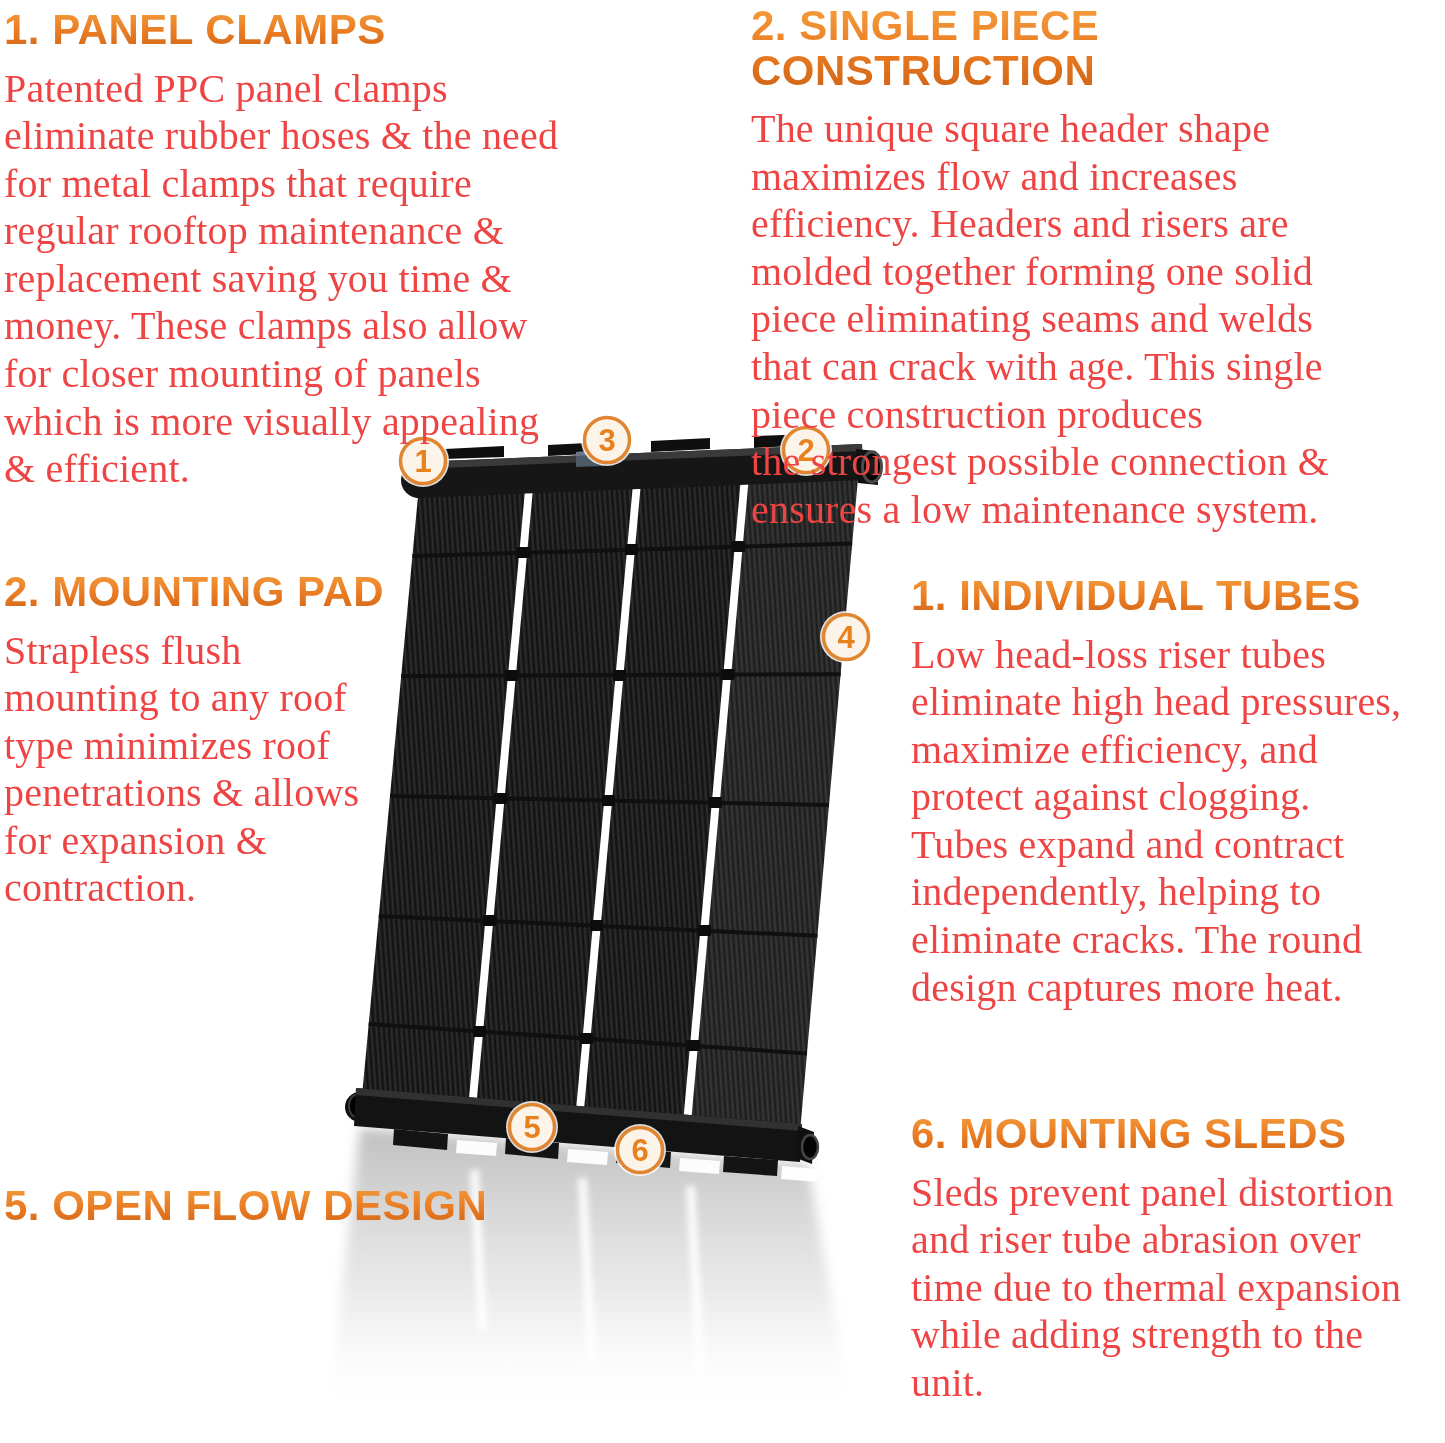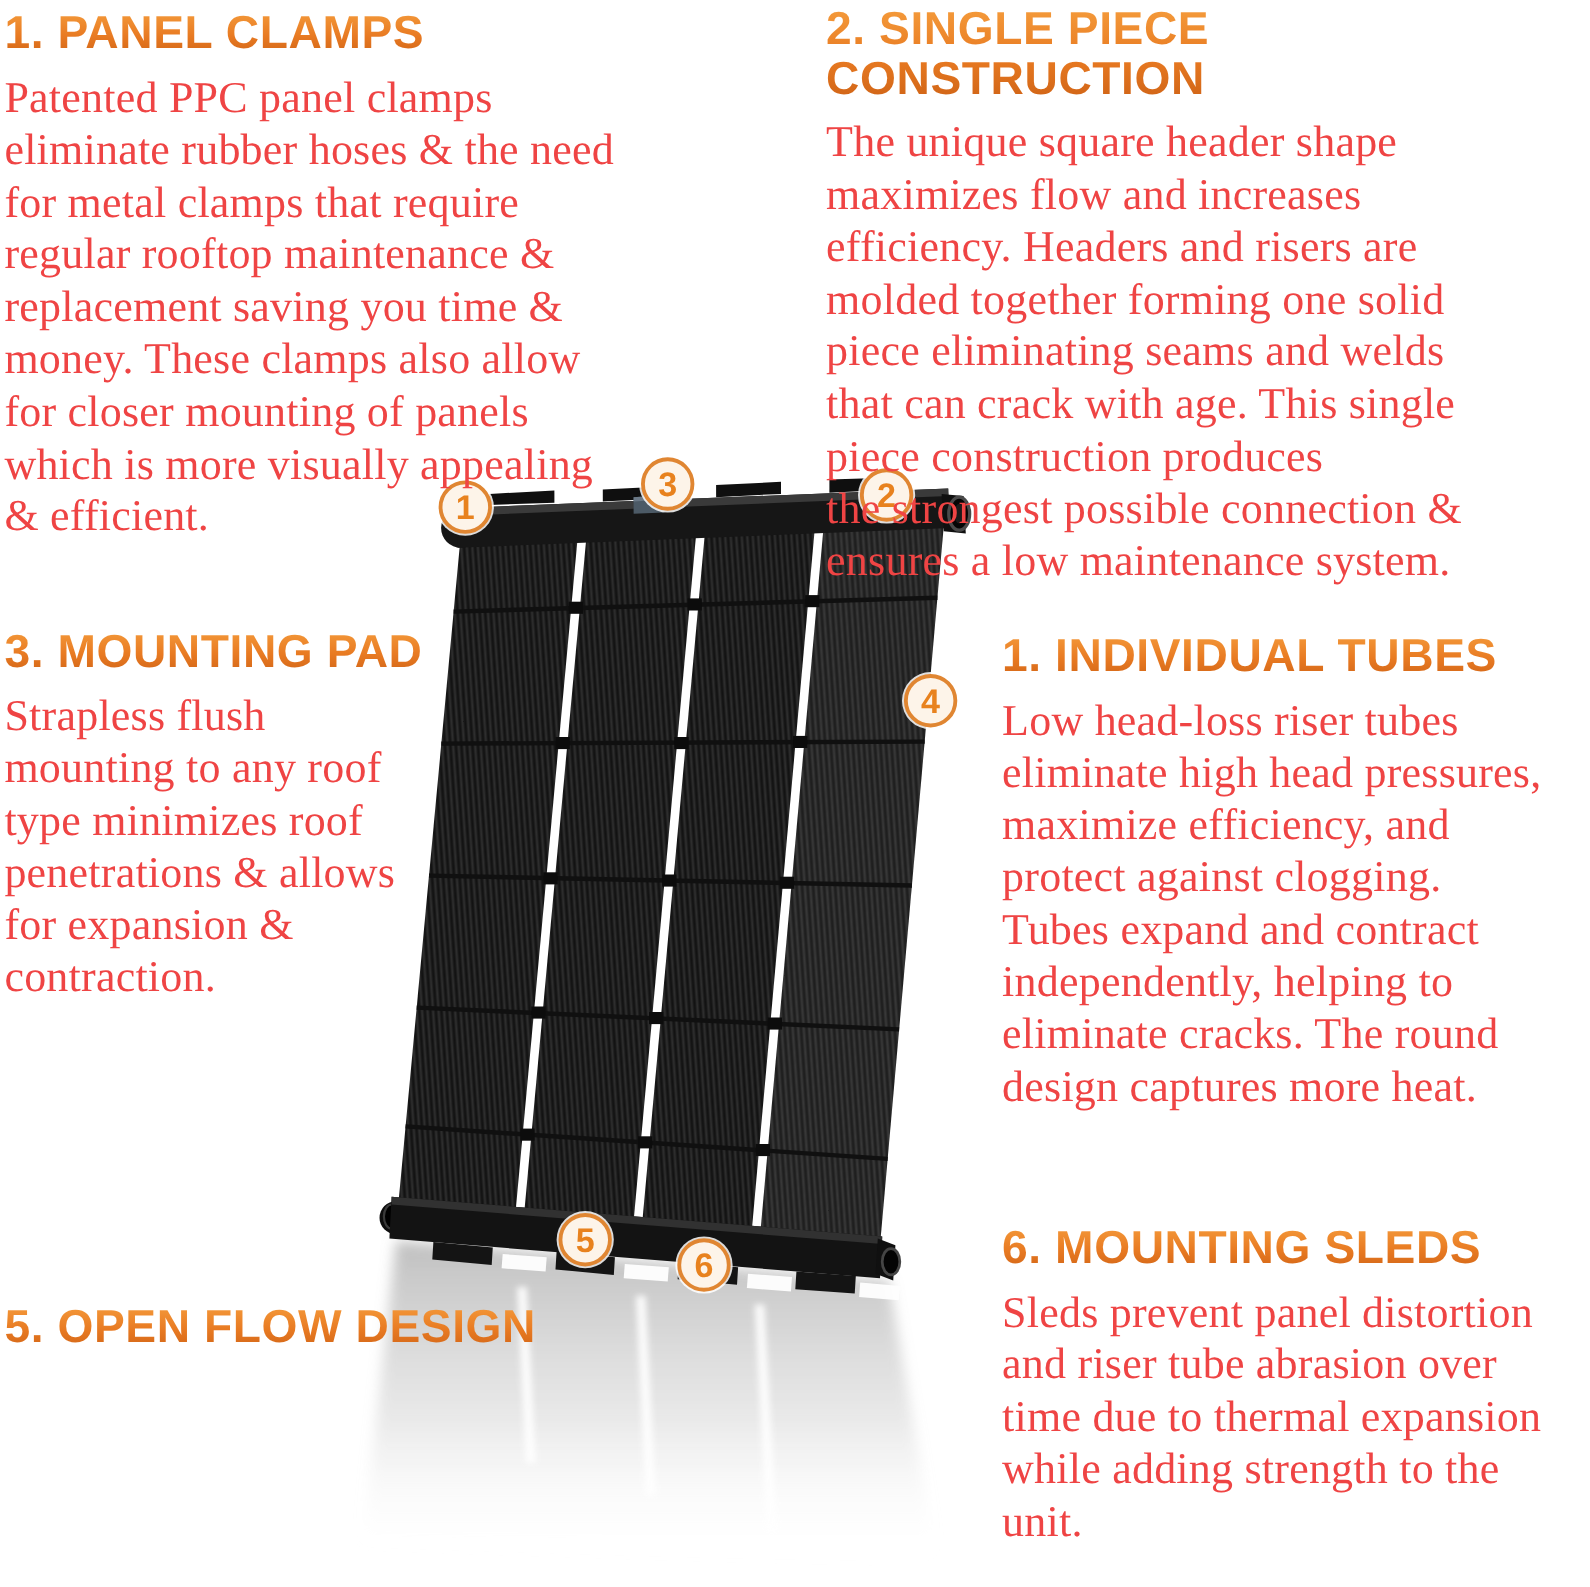--- a/index.html
+++ b/index.html
@@ -224,21 +224,21 @@
 efficiency. Headers and risers are
 molded together forming one solid
 piece eliminating seams and welds
 that can crack with age. This single
 piece construction produces
 the strongest possible connection &amp;
 ensures a low maintenance system.</p>
   </div>
 
   <div class="sec s3">
-    <h2>3. MOUNTING PAD</h2>
+    <h2>2. MOUNTING PAD</h2>
     <p>Strapless flush
 mounting to any roof
 type minimizes roof
 penetrations &amp; allows
 for expansion &amp;
 contraction.</p>
   </div>
 
   <div class="sec s4">
     <h2>1. INDIVIDUAL TUBES</h2>

